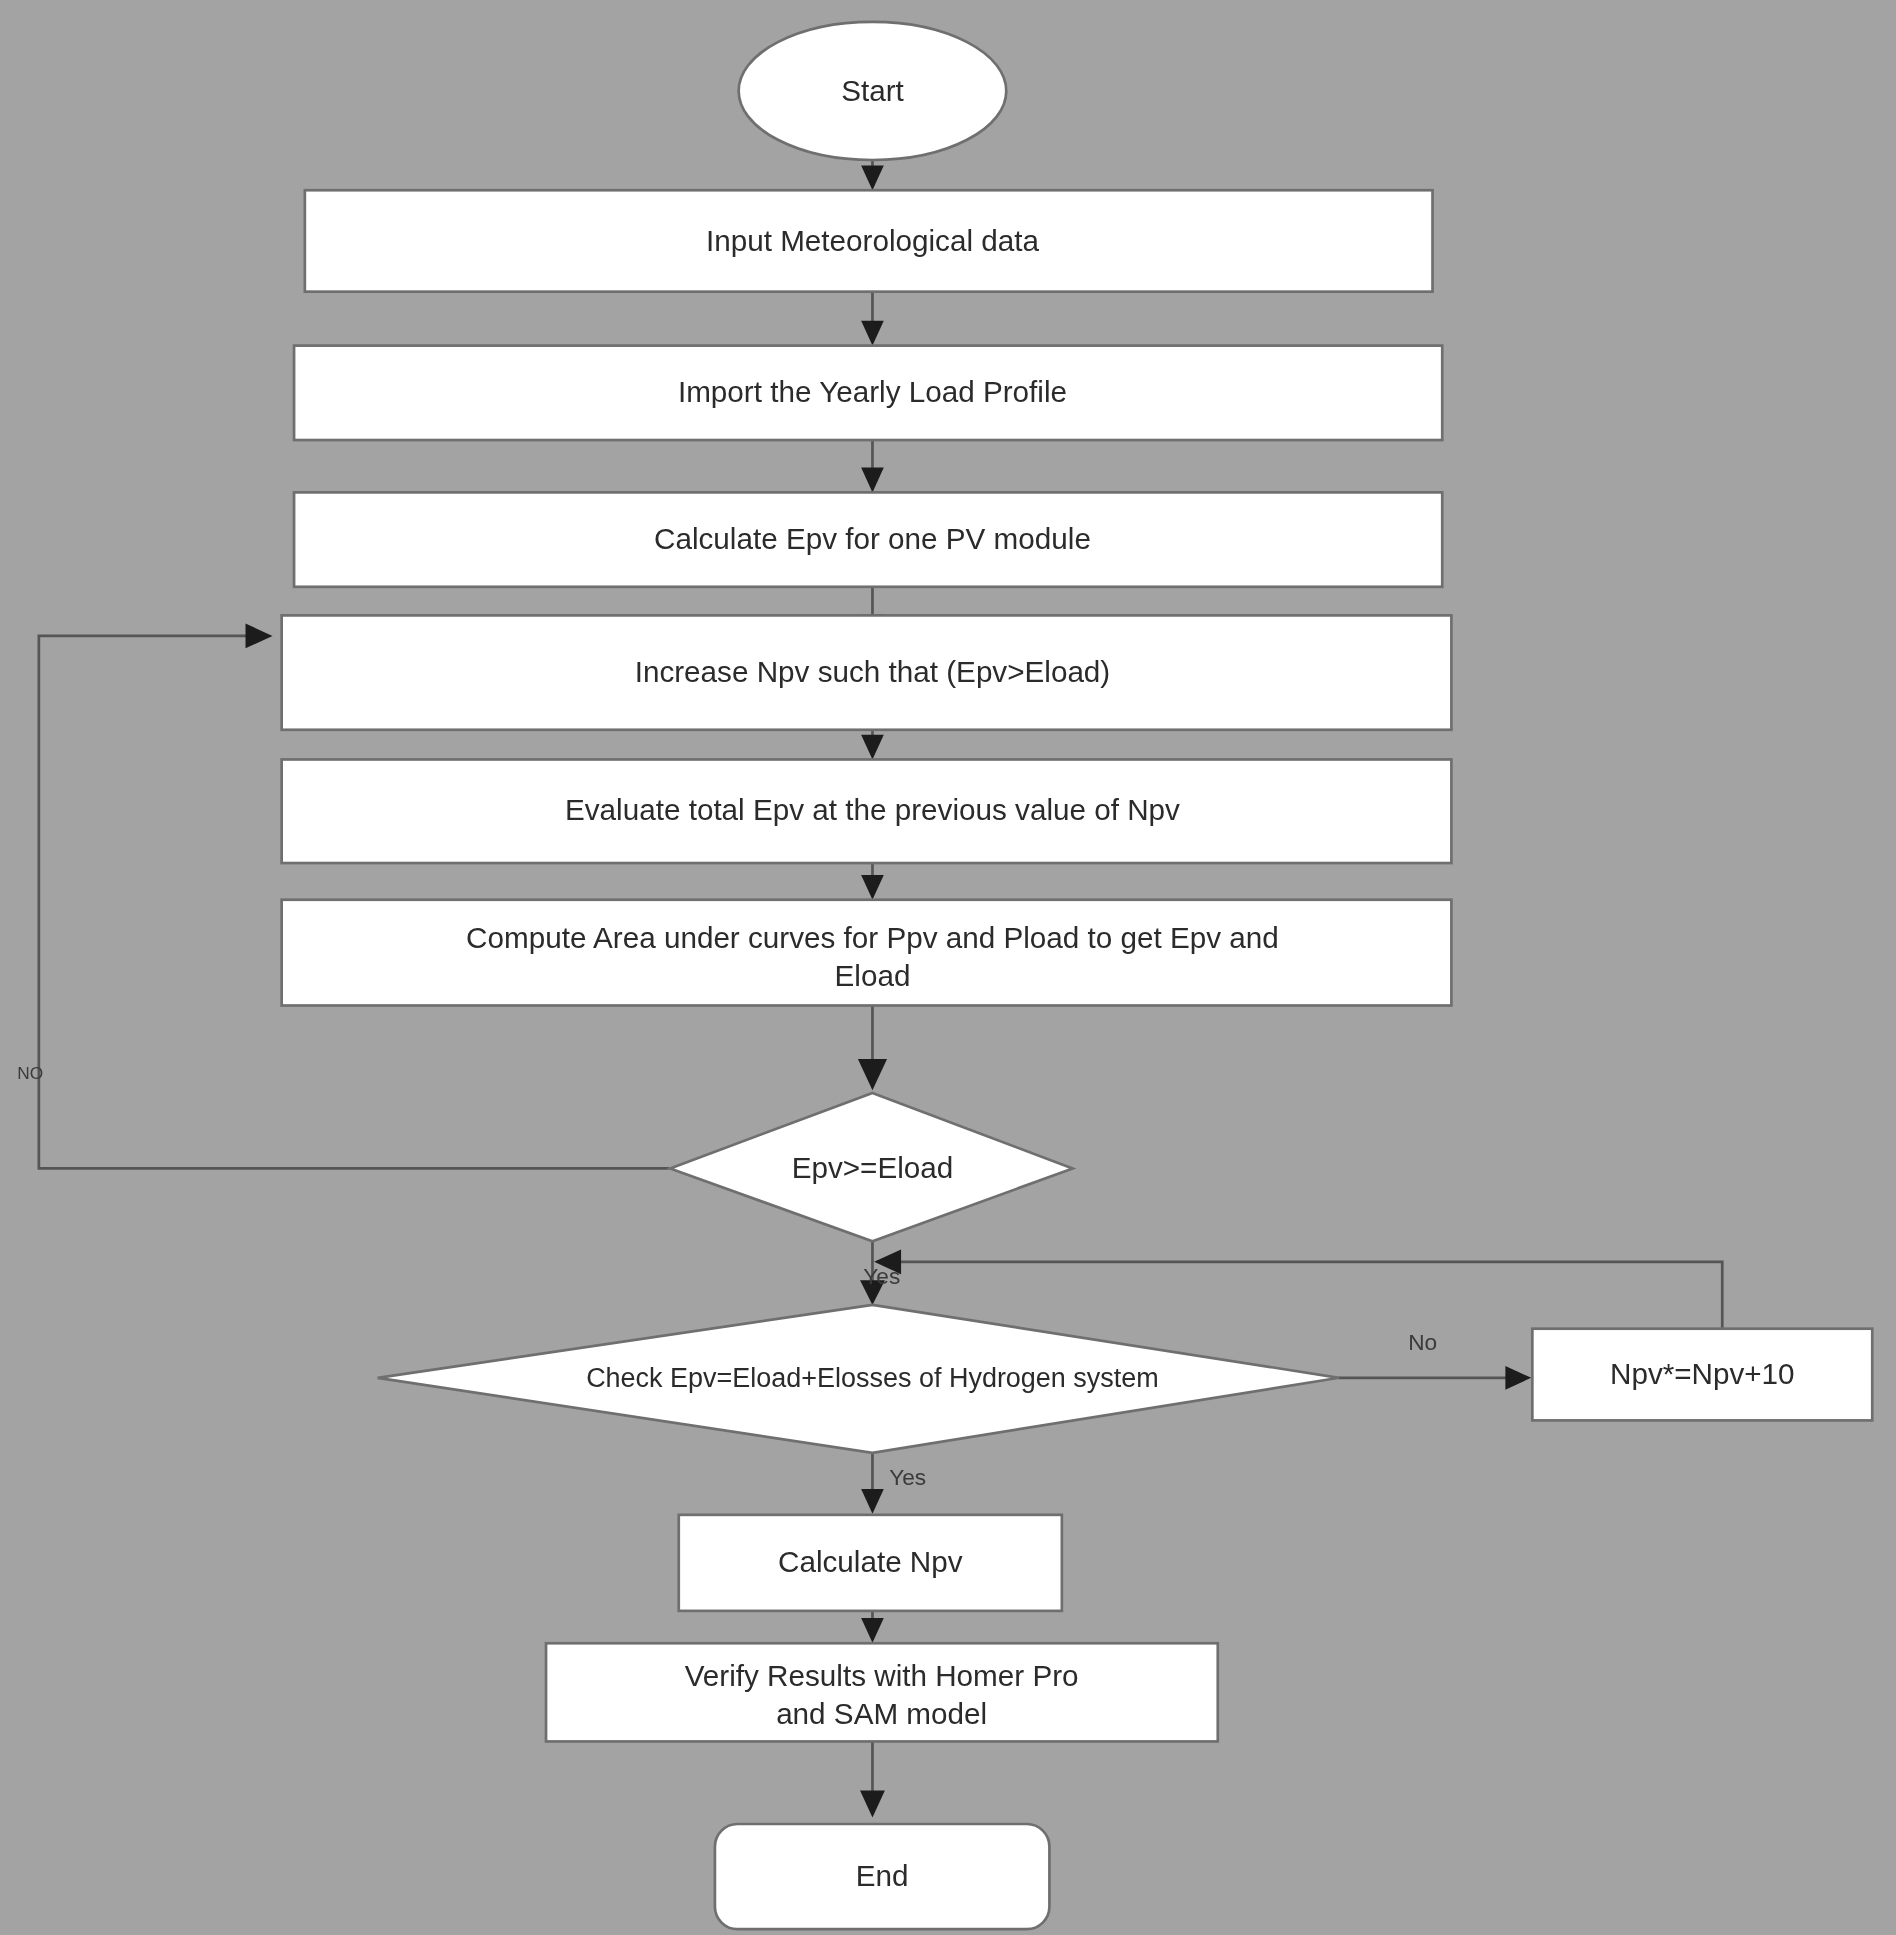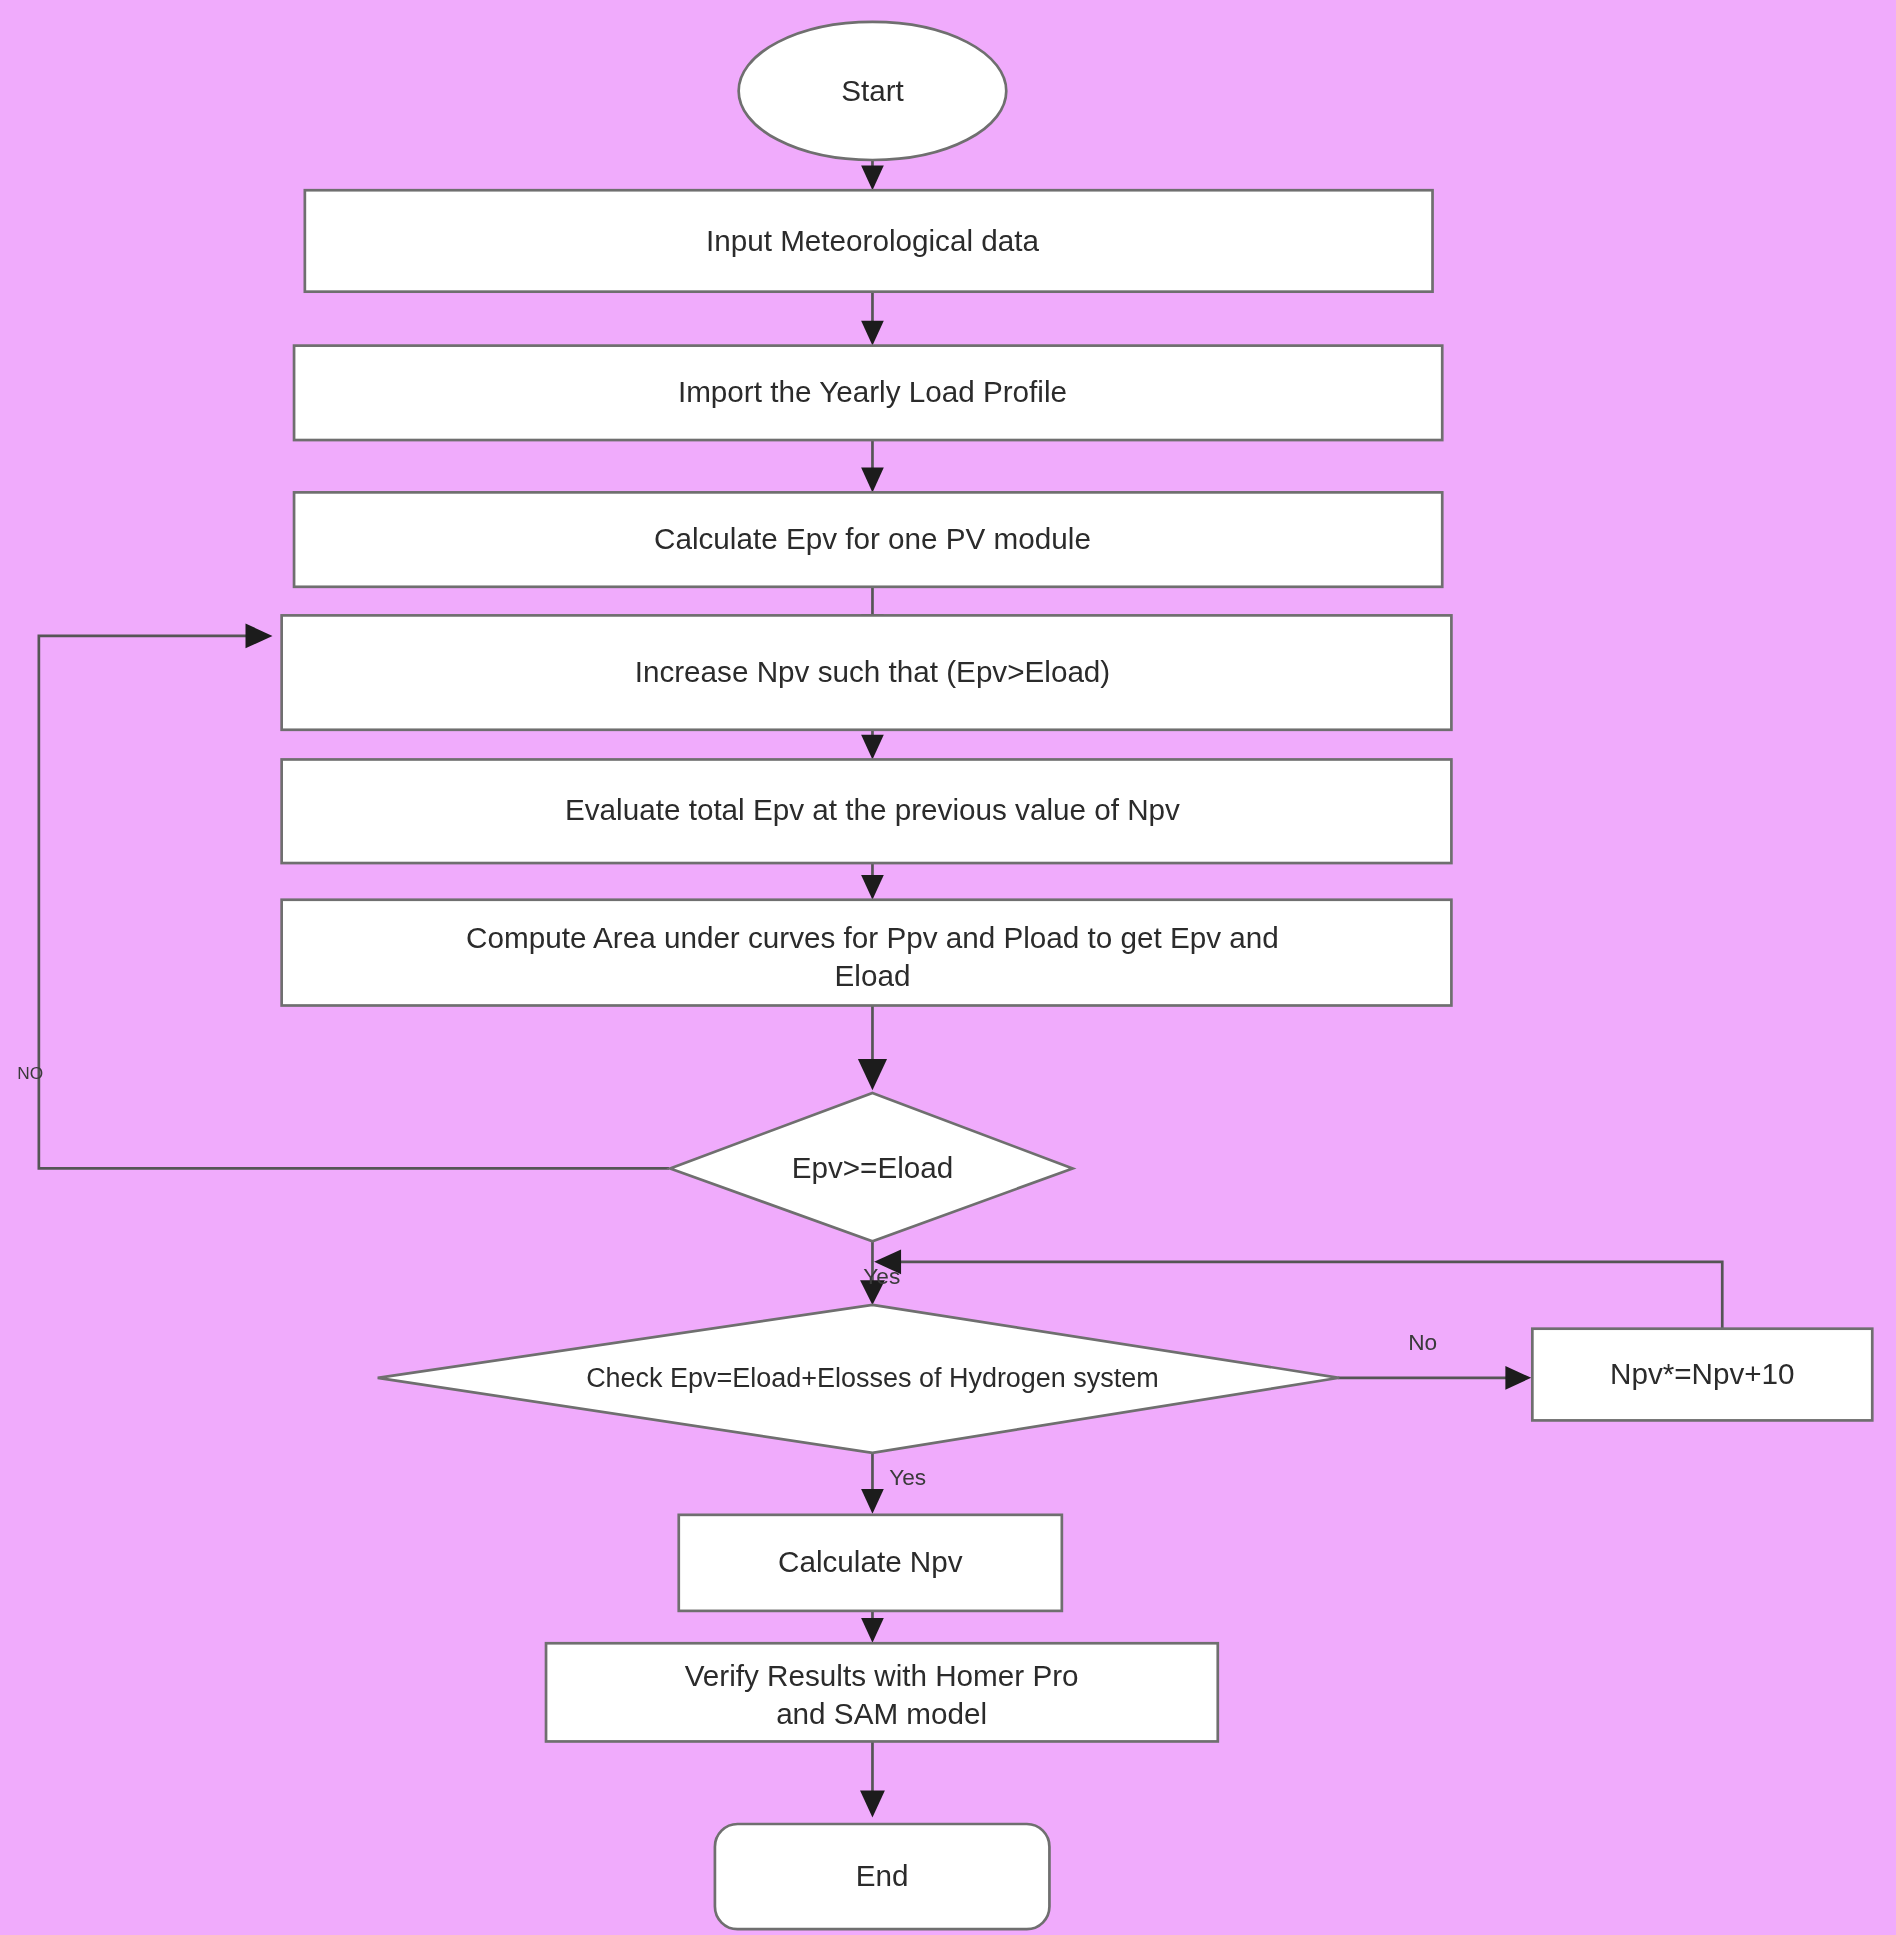--- a/index.html
+++ b/index.html
@@ -4,21 +4,21 @@
 <style>
   html, body {
     margin: 0;
     padding: 0;
     background: #ffffff;
   }
   #flowchart-root {
     position: relative;
     width: 1896px;
     height: 1936px;
-    background: #f0abfc;
+    background: #a3a3a3;
     font-family: "Liberation Sans", sans-serif;
   }
   svg#flow-svg {
     display: block;
     width: 1896px;
     height: 1936px;
   }
   .node-shape {
     fill: #ffffff;
     stroke: #6f6f6f;

